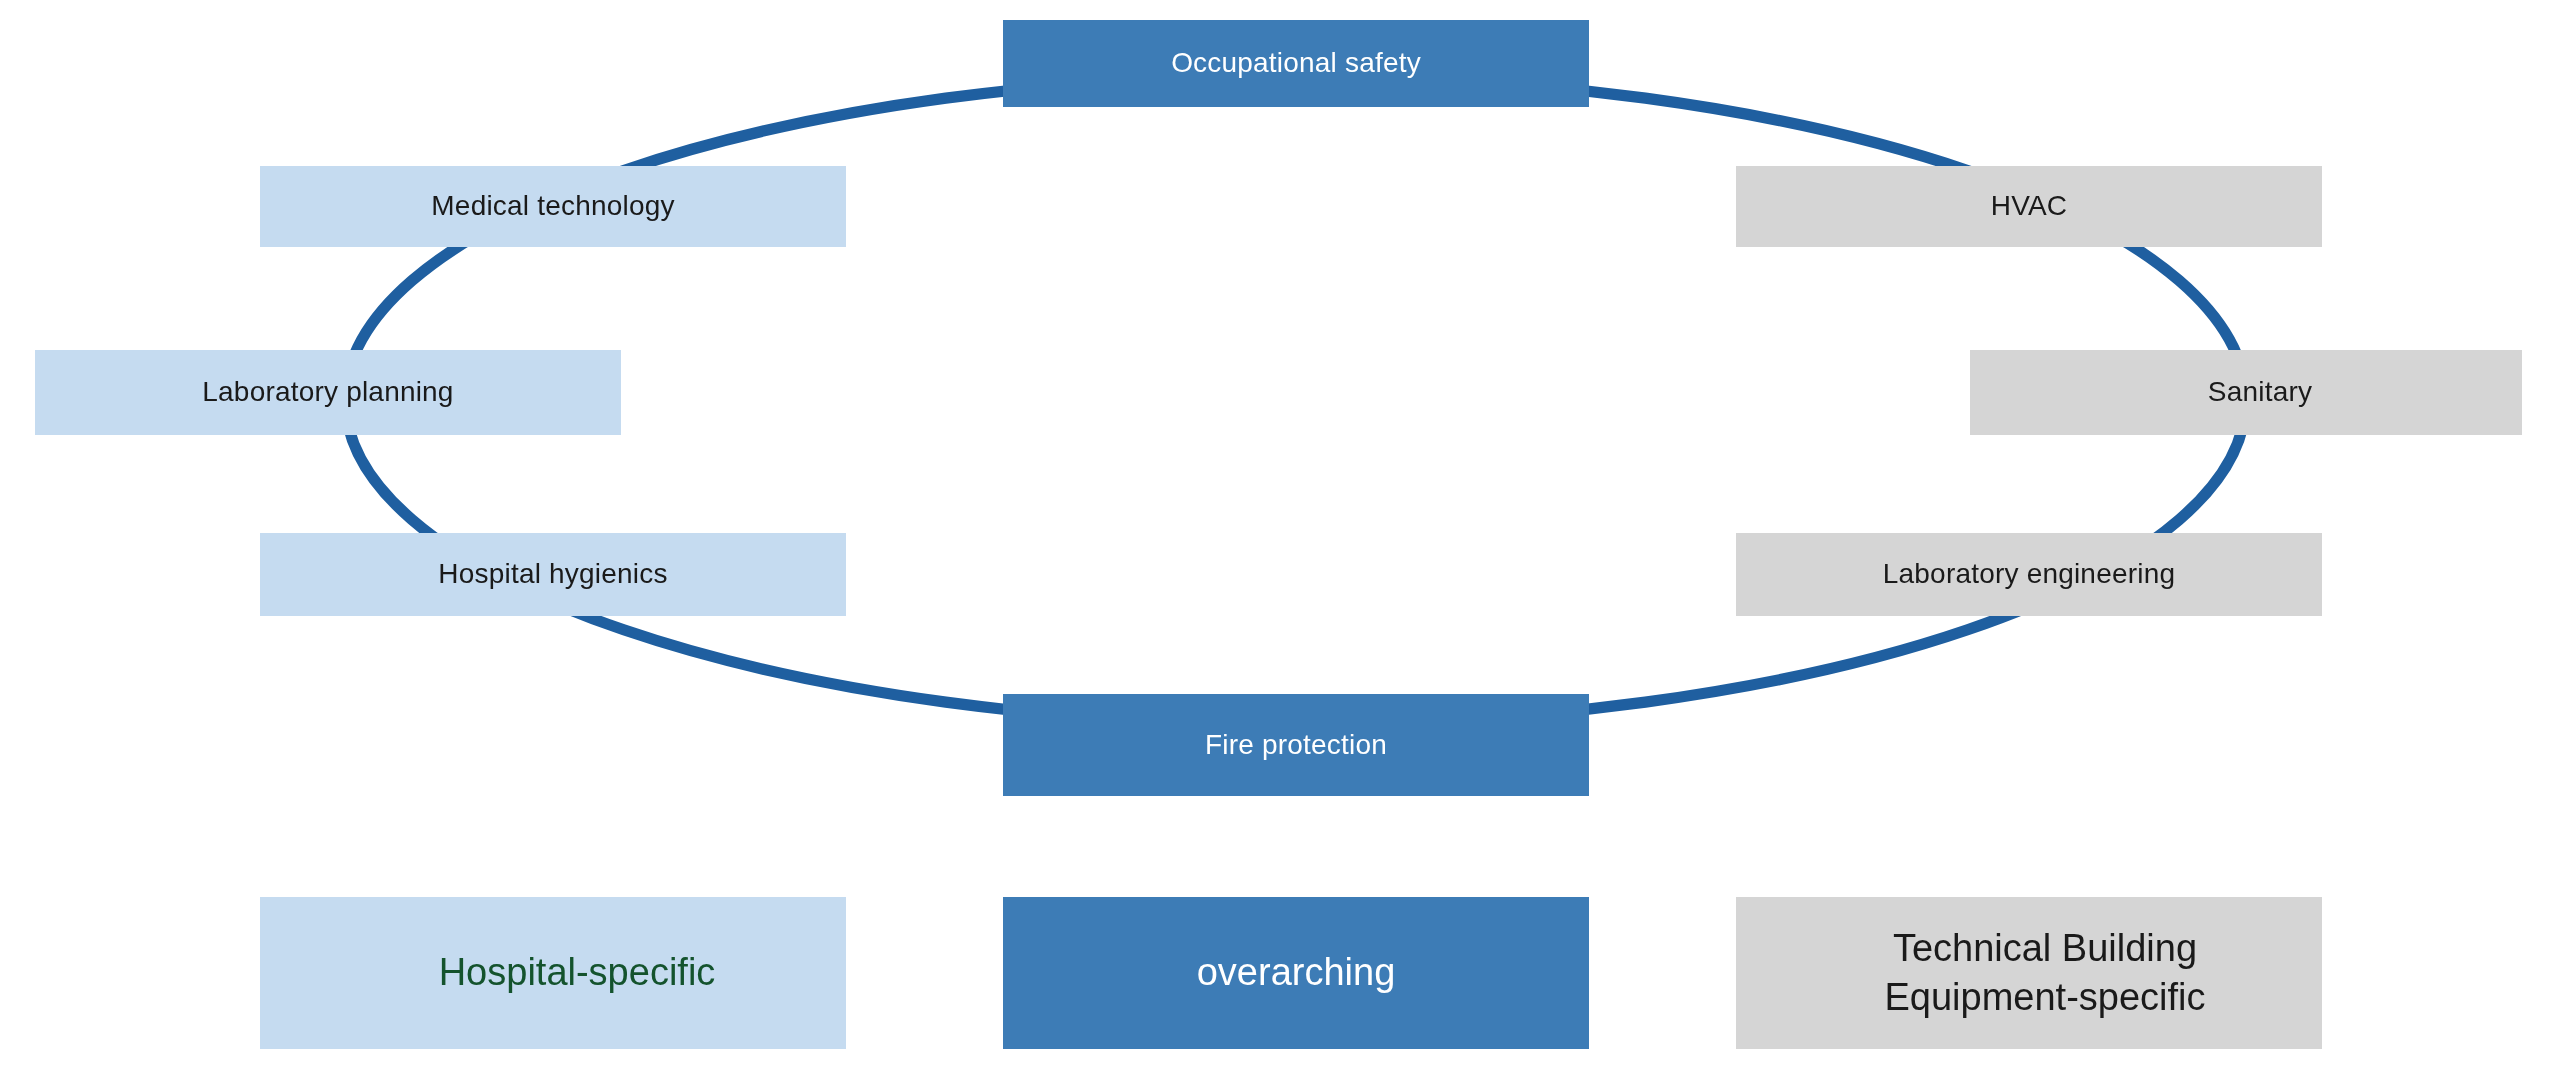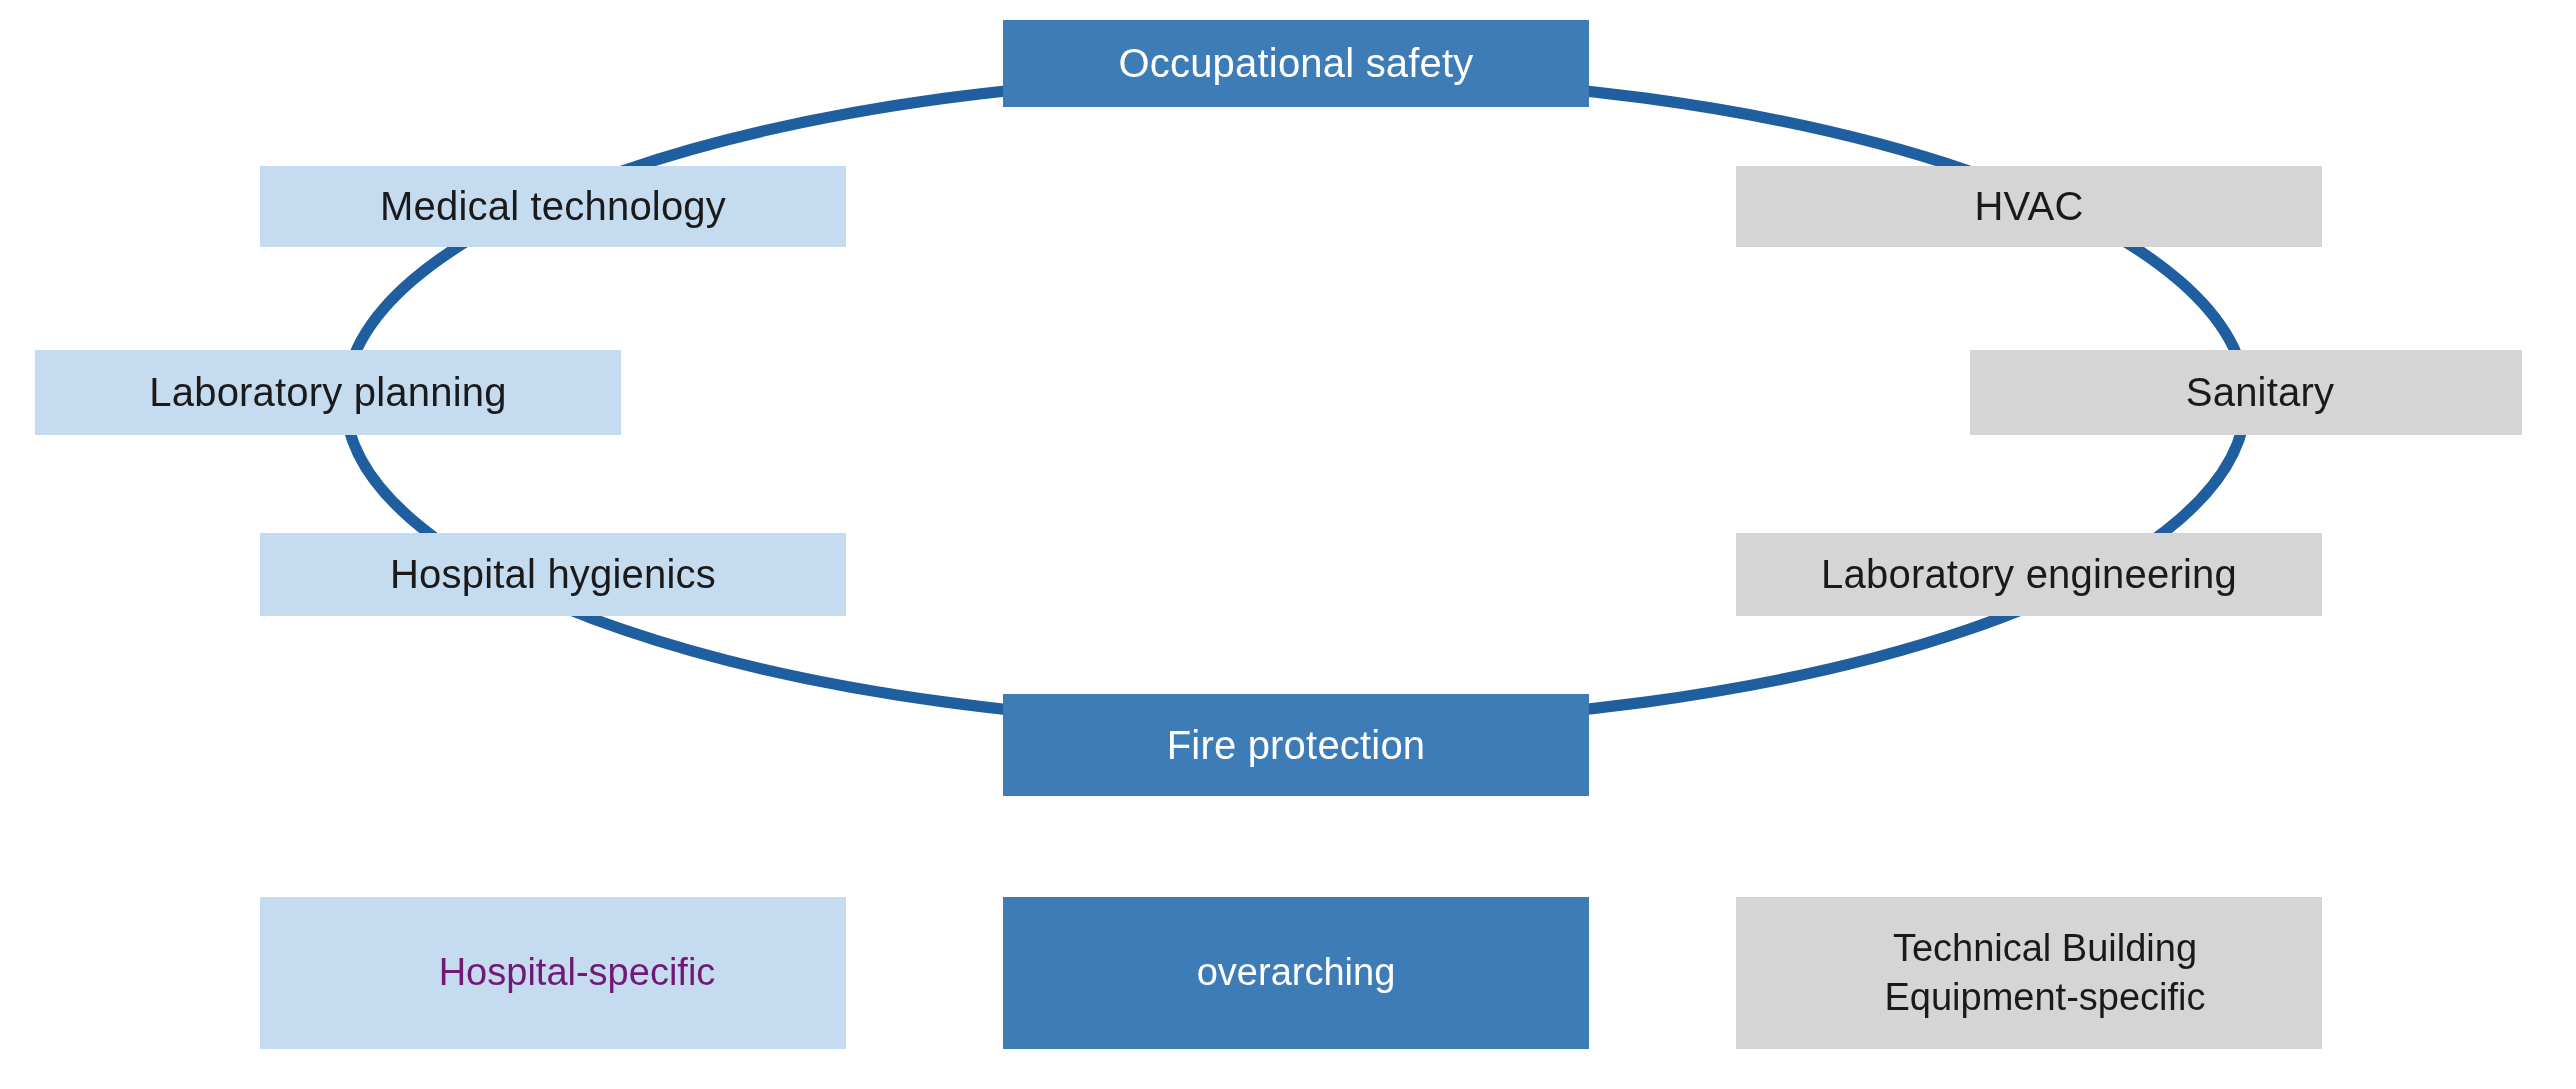--- a/index.html
+++ b/index.html
@@ -28,21 +28,21 @@
     pointer-events: none;
   }
   .node {
     position: absolute;
     z-index: 2;
     display: flex;
     align-items: center;
     justify-content: center;
     text-align: center;
     box-sizing: border-box;
-    font-size: 40px;
+    font-size: 28px;
     line-height: 1.22;
     letter-spacing: 0.2px;
   }
   .node.hospital {
     background: #c5dbf0;
     color: #1a1a1a;
   }
   .node.tbe {
     background: #d5d5d5;
     color: #1a1a1a;
@@ -55,21 +55,21 @@
     position: absolute;
     z-index: 2;
     display: flex;
     align-items: center;
     justify-content: center;
     text-align: center;
     box-sizing: border-box;
     font-size: 38px;
     line-height: 1.30;
   }
-  .legend-box.hospital { background: #c5dbf0; color: #701a75; padding-left: 48px; }
+  .legend-box.hospital { background: #c5dbf0; color: #14532d; padding-left: 48px; }
   .legend-box.tbe      { background: #d5d5d5; color: #1a1a1a; padding-left: 32px; }
   .legend-box.overarching { background: #3d7cb6; color: #ffffff; }
 
   
   #node-occupational-safety { left: 1003px; top: 20px;  width: 586px; height: 87px; }
   #node-medical-technology  { left: 260px;  top: 166px; width: 586px; height: 81px; }
   #node-hvac                { left: 1736px; top: 166px; width: 586px; height: 81px; }
   #node-laboratory-planning { left: 35px;   top: 350px; width: 586px; height: 85px; }
   #node-sanitary            { left: 1970px; top: 350px; width: 552px; height: 85px; padding-left: 28px; }
   #node-hospital-hygienics  { left: 260px;  top: 533px; width: 586px; height: 83px; }

